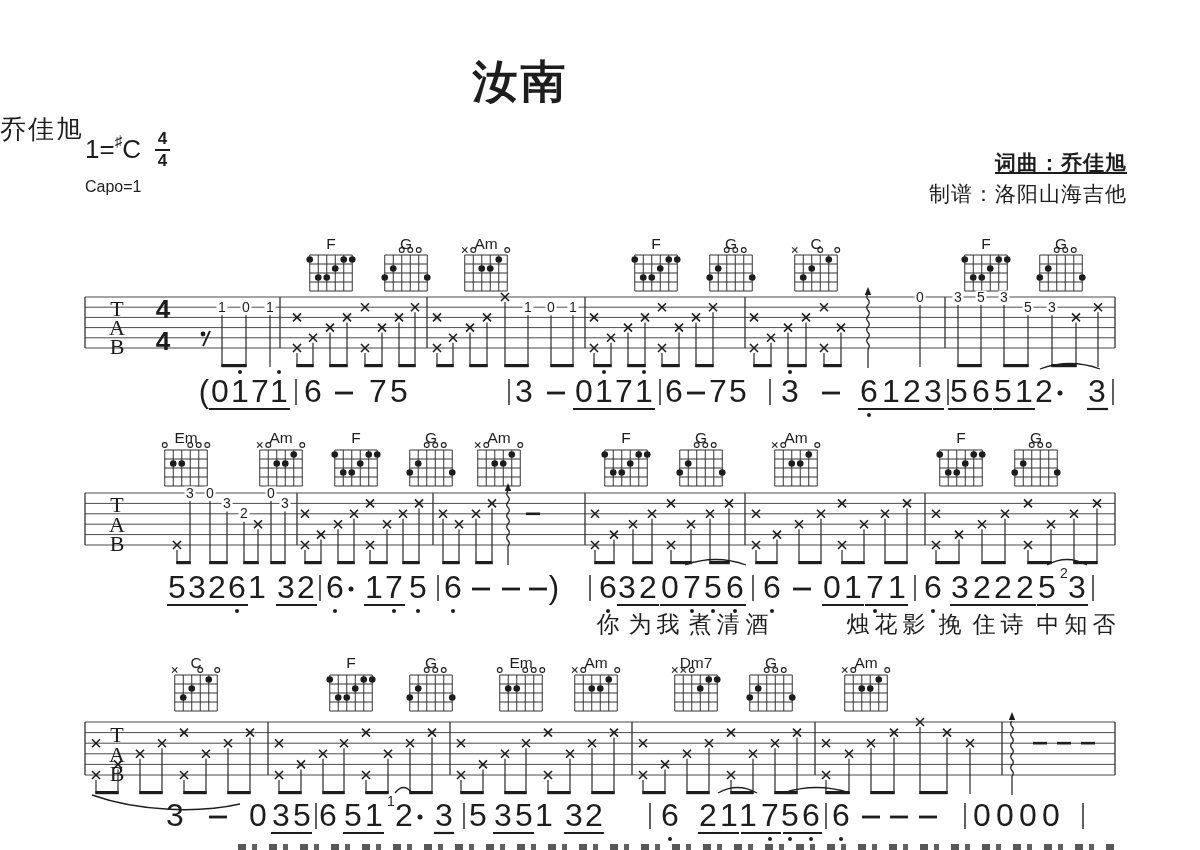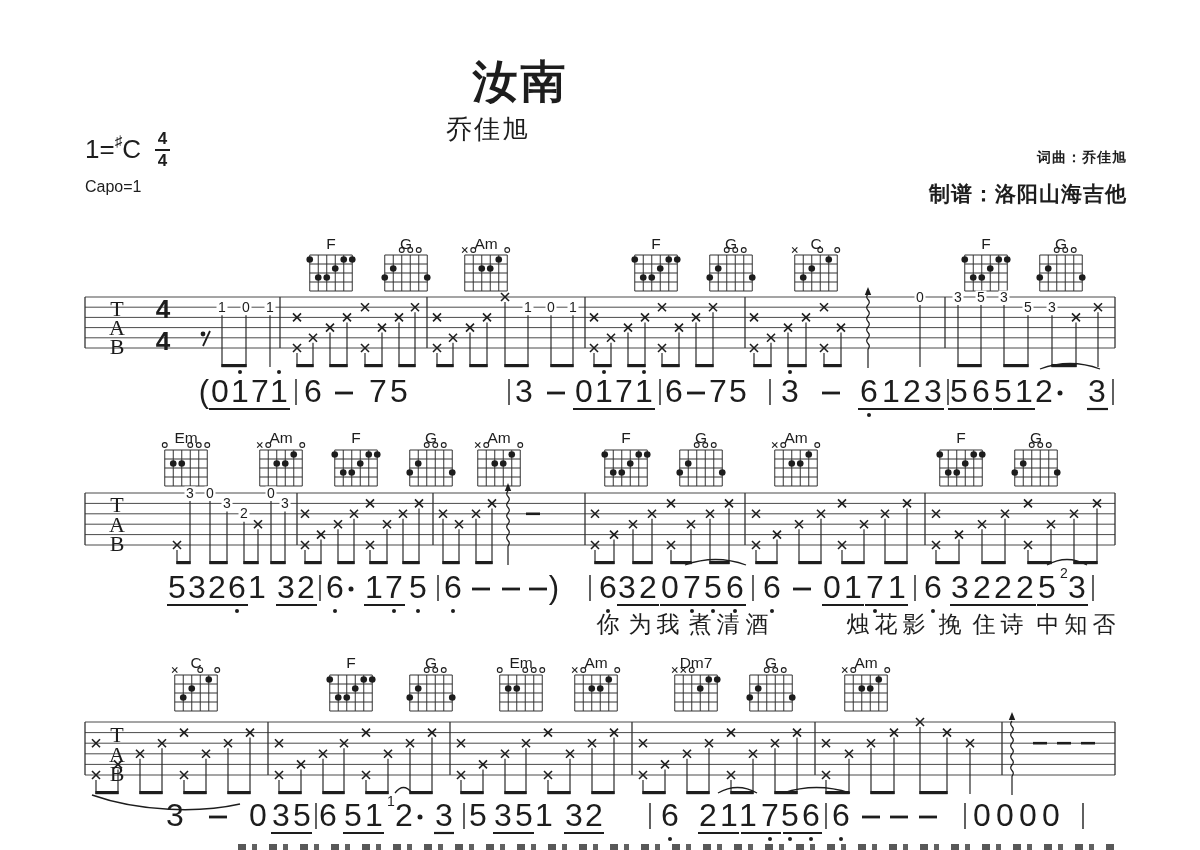--- a/index.html
+++ b/index.html
@@ -3,28 +3,28 @@
 <meta charset="utf-8">
 <style>
   html,body{margin:0;padding:0;}
   body{
     width:1200px;height:850px;position:relative;overflow:hidden;
     background:#ffffff;color:#1d1d1d;
     font-family:"Liberation Sans","DejaVu Sans",sans-serif;
   }
   .abs{position:absolute;}
   .title{top:52px;left:0;width:1041px;text-align:center;font-size:45px;font-weight:700;letter-spacing:3px;}
-  .subtitle{top:112px;left:0;width:976px;text-align:center;font-size:26px;font-weight:500;letter-spacing:2px;}
+  .subtitle{top:112px;left:0;width:976px;text-align:left;font-size:26px;font-weight:500;letter-spacing:2px;}
   .keysig{top:130px;left:85px;font-size:26px;font-weight:500;display:flex;align-items:center;}
   .keysig .sharp{font-size:15px;position:relative;top:-9px;font-weight:600;}
   .frac{display:inline-flex;flex-direction:column;align-items:center;margin-left:14px;font-size:17px;font-weight:600;line-height:1.05;}
   .frac .bar{width:15px;height:2px;background:#1d1d1d;margin:1px 0;}
   .capo{top:178px;left:85px;font-size:16px;font-weight:500;}
-  .credit1{top:149px;right:73px;font-size:14px;font-weight:700;letter-spacing:1px;}
-  .credit2{top:180px;right:73px;font-size:21px;font-weight:700;letter-spacing:1px;margin-left:10px;}
+  .credit1{top:149px;right:73px;font-size:21px;font-weight:700;letter-spacing:1px;text-decoration:underline;}
+  .credit2{top:180px;right:73px;font-size:21px;font-weight:400;letter-spacing:1px;margin-left:10px;}
   #score{position:absolute;left:0;top:0;}
   .clipstrip{
     top:844px;left:238px;width:877px;height:6px;
     background:repeating-linear-gradient(90deg,#2e2e2e 0 8px,transparent 8px 14px,#3a3a3a 14px 19px,transparent 19px 31px);
     opacity:.8;
   }
 </style>
 </head>
 <body>
 

